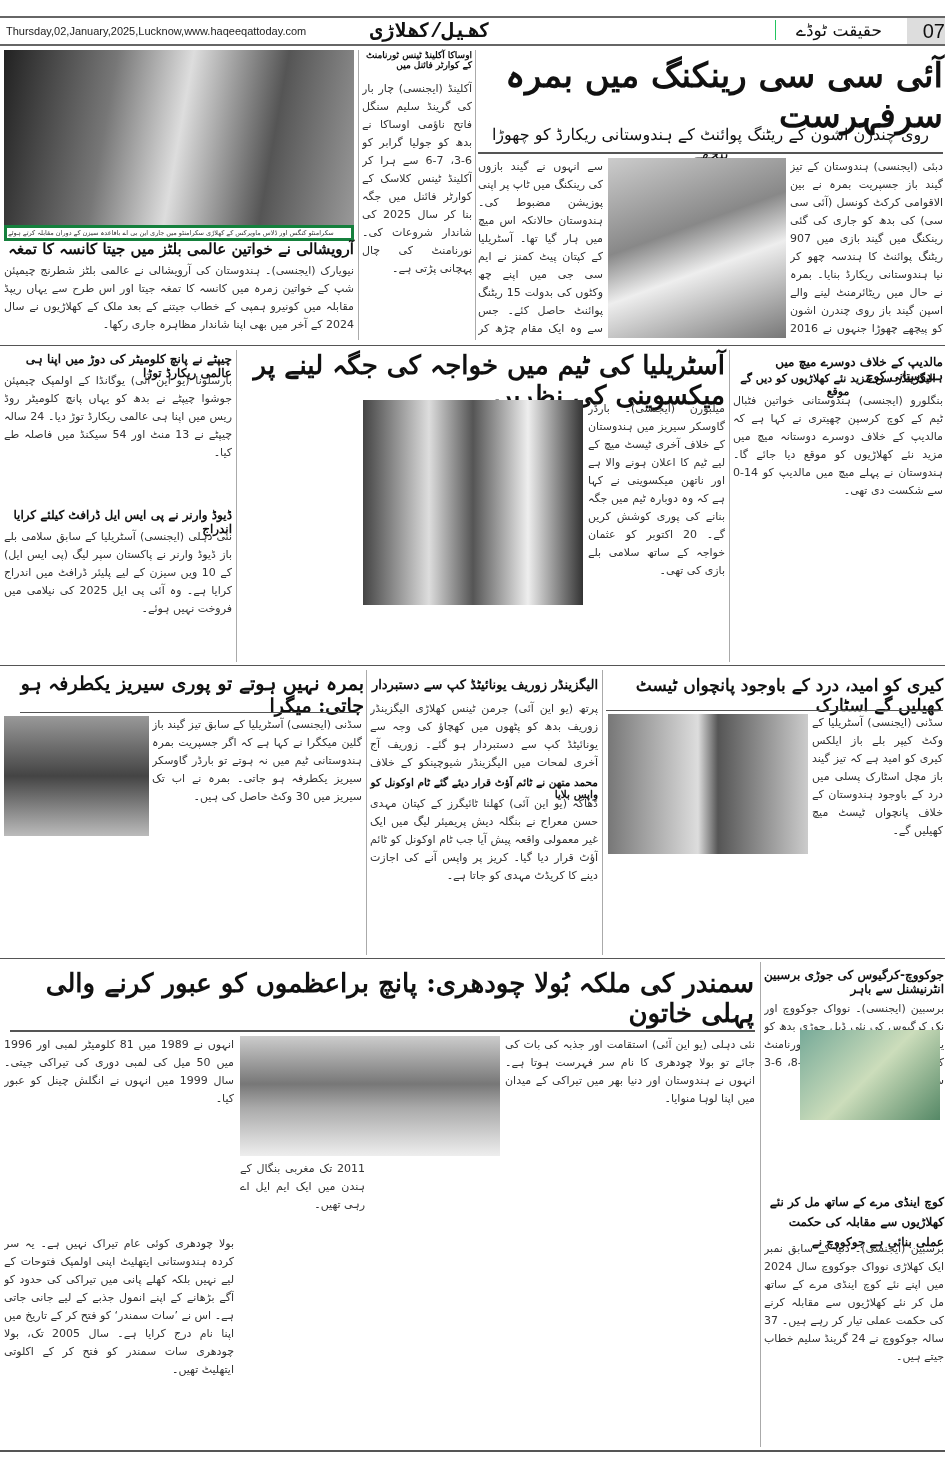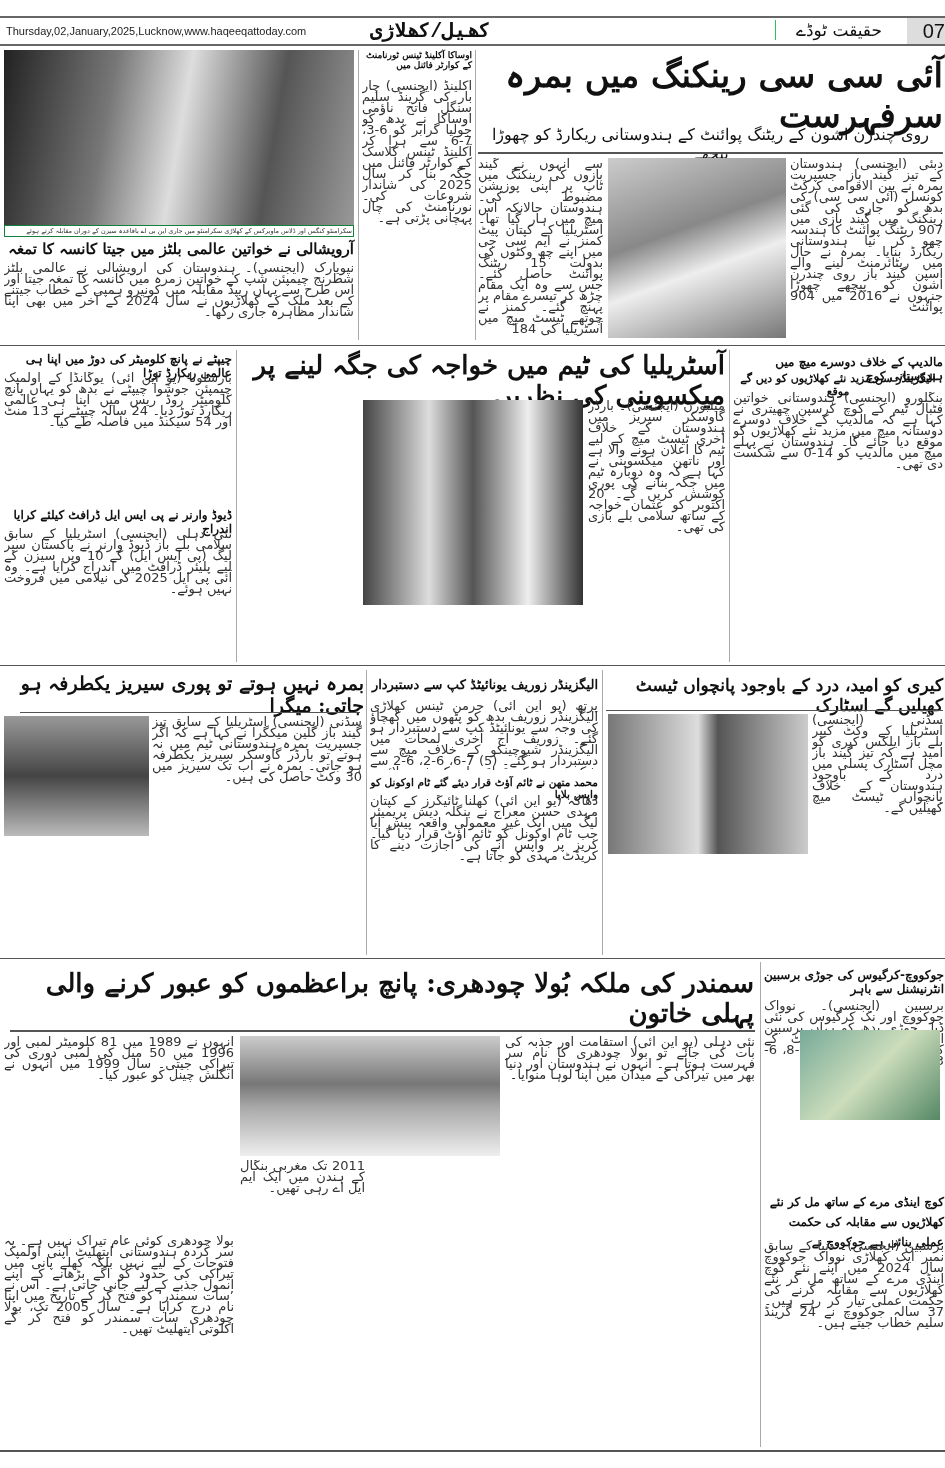--- a/index.html
+++ b/index.html
@@ -5,25 +5,25 @@
 *{box-sizing:border-box;margin:0;padding:0}
 body{width:945px;height:1468px;background:#fff;font-family:"DejaVu Sans",sans-serif;color:#111;position:relative;overflow:hidden}
 .abs{position:absolute}
 .hdr{left:0;top:16px;width:945px;height:30px;border-top:2px solid #666;border-bottom:2px solid #666}
 .hdr .date{position:absolute;left:6px;top:7px;font-family:"Liberation Sans",sans-serif;font-size:11px;color:#222}
 .hdr .section{position:absolute;left:370px;top:0;font-family:Liberation Mono, monospace;font-size:20px;font-weight:bold;direction:rtl}
 .hdr .brand{position:absolute;left:775px;top:2px;font-family:"DejaVu Serif",serif;font-size:17px;font-weight:normal;direction:rtl;border-left:1px solid #22c55e;padding-left:20px}
 .hdr .page{position:absolute;right:0;top:0;width:38px;height:26px;background:#ddd;font-family:"Liberation Sans",sans-serif;font-size:20px;text-align:right;line-height:26px}
 .hl{font-family:"DejaVu Serif",serif;font-weight:bold;direction:rtl;text-align:right;color:#111}
 .sub{font-family:"DejaVu Serif",serif;direction:rtl;text-align:center}
-.body{font-size:13px;line-height:11px;direction:rtl;text-align:justify;color:#333;overflow:hidden}
+.body{font-size:11px;line-height:18px;direction:rtl;text-align:justify;color:#333;overflow:hidden}
 .img{background:linear-gradient(135deg,#666,#bbb 40%,#444 70%,#999)}
 .rule{background:#555}
 .vrule{width:1px;background:#aaa}
-.cap{font-size:6.5px;direction:rtl;text-align:right;color:#333;border:1px solid #15803d;padding:1px}
+.cap{font-size:6.5px;direction:rtl;text-align:left;color:#333;border:3px solid #15803d;padding:1px}
 </style>
 </head>
 <body>
 
 <div class="abs hdr">
   <span class="date">Thursday,02,January,2025,Lucknow,www.haqeeqattoday.com</span>
   <span class="section">کھیل/کھلاڑی</span>
   <span class="brand">حقیقت ٹوڈے</span>
   <span class="page">07</span>
 </div>

